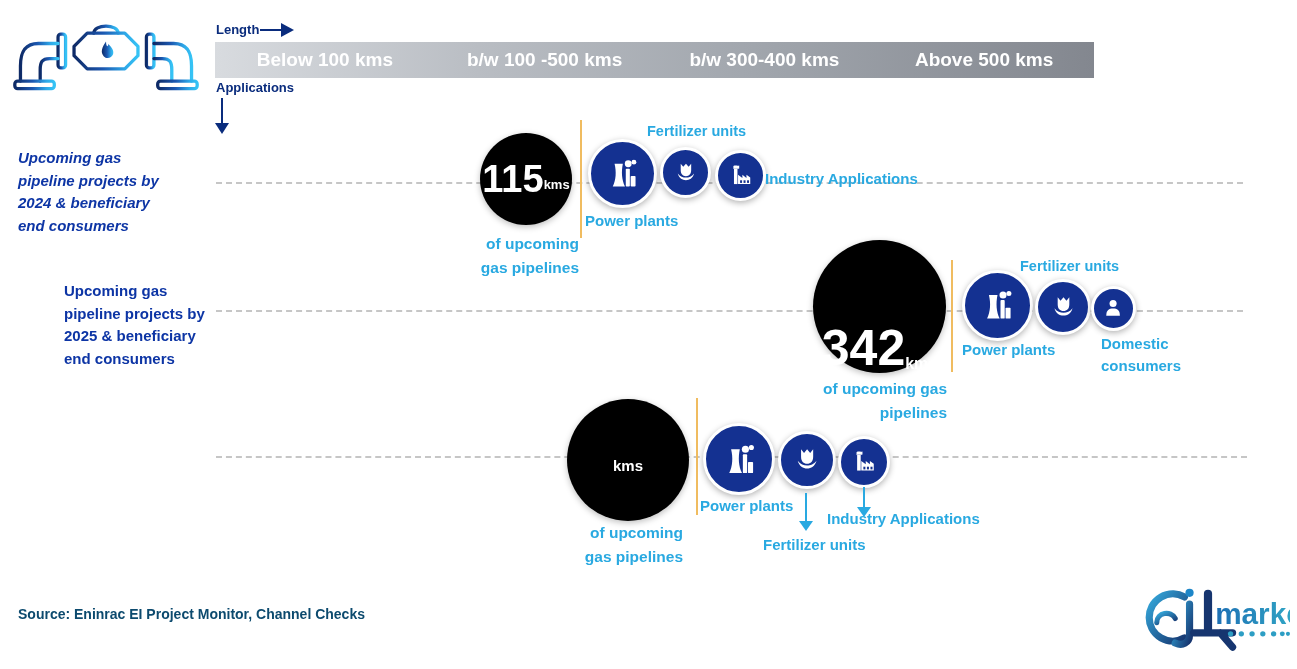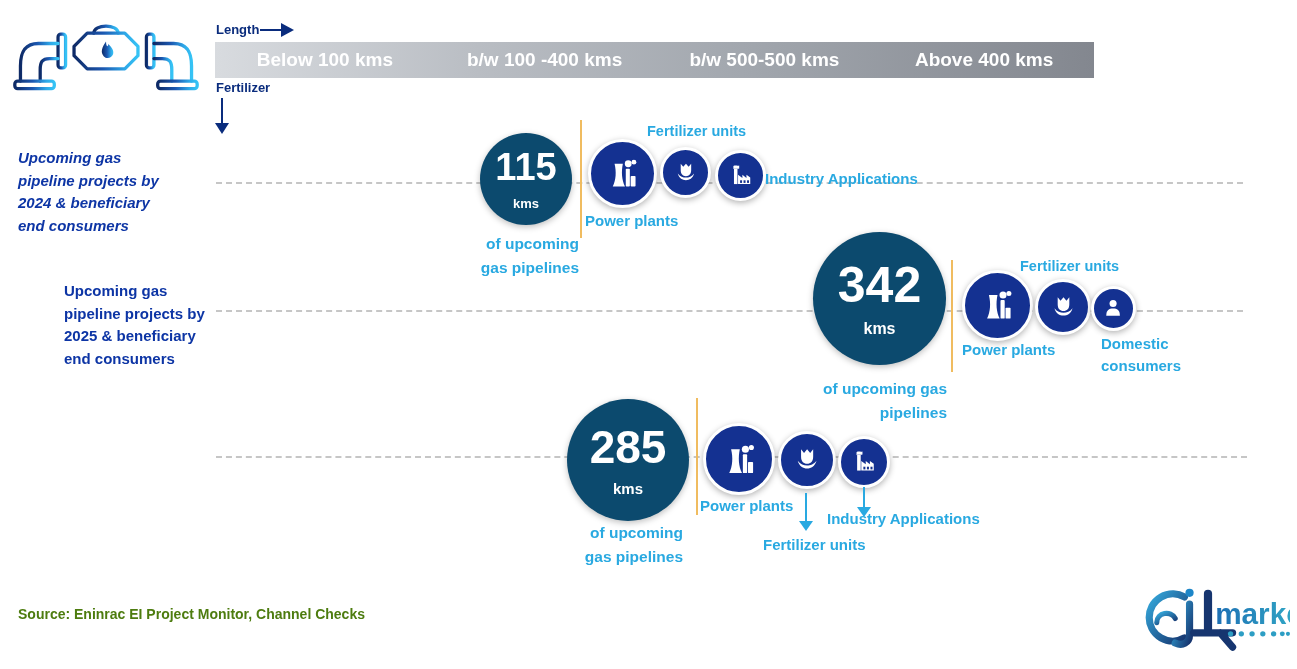--- a/index.html
+++ b/index.html
@@ -33,29 +33,29 @@
   .d0{left:216px;top:182px;width:1027px;}
   .d1{left:216px;top:310px;width:1027px;}
   .d2{left:216px;top:456px;width:1031px;}
   
   .gold{width:2px;background:#f0bc60;z-index:1;}
   .g0{left:580px;top:120px;height:118px;}
   .g1{left:951px;top:260px;height:112px;}
   .g2{left:696px;top:398px;height:117px;}
   
   .bigc{
-    background:#0c4a6e;border-radius:50%;color:#fff;z-index:2;
-    display:flex;flex-direction:column;align-items:center;justify-content:center;
+    background:#000000;border-radius:50%;color:#fff;z-index:2;
+    display:flex;flex-direction:row;align-items:center;justify-content:center;
     box-shadow:0 2px 6px rgba(0,0,0,.25);
   }
   .bigc .val{font-weight:bold;line-height:1;}
   .bigc .unit{font-weight:bold;margin-top:10px;}
   .b0{left:480px;top:133px;width:92px;height:92px;}
   .b0 .val{font-size:38px;} .b0 .unit{font-size:13px;}
-  .b1{left:813px;top:232px;width:133px;height:133px;}
+  .b1{left:813px;top:240px;width:133px;height:133px;align-items:flex-end;}
   .b1 .val{font-size:50px;} .b1 .unit{font-size:16px;}
   .b2{left:567px;top:399px;width:122px;height:122px;}
   .b2 .val{font-size:46px;} .b2 .unit{font-size:15px;}
   
   .cap{color:#29a9e1;font-size:15.5px;font-weight:bold;text-align:right;line-height:1.55;z-index:3;}
   .c0{left:473px;top:232px;width:106px;}
   .c1{left:813px;top:377px;width:134px;}
   .c2{left:573px;top:521px;width:110px;}
   
   .ic{
@@ -86,21 +86,21 @@
   .l2ind{left:827px;top:510px;}
   
   .bluearrow{width:2px;background:#29a9e1;z-index:3;}
   .bluearrow::after{
     content:"";position:absolute;left:-6px;top:100%;
     border-left:7px solid transparent;border-right:7px solid transparent;border-top:10px solid #29a9e1;
   }
   .a2fert{left:805px;top:493px;height:28px;}
   .a2ind{left:863px;top:487px;height:20px;}
   
-  .source{left:18px;top:606px;color:#4d7c0f;font-size:14px;font-weight:600;z-index:3;}
+  .source{left:18px;top:606px;color:#0c4a6e;font-size:14px;font-weight:600;z-index:3;}
   .logo{left:1126px;top:581px;z-index:3;}
 </style>
 </head>
 <body>
 
 <svg width="0" height="0" style="position:absolute" aria-hidden="true">
   <defs>
     <g id="sym-power" fill="#ffffff">
       <circle cx="31" cy="12" r="4.2"></circle>
       <circle cx="38" cy="10" r="3"></circle>
@@ -154,26 +154,26 @@
     </g>
     <path fill="url(#valveGrad)" d="M100 40 C95.5 46.5 94 51.5 97.5 55.5 C100.5 58.8 106 57.8 107.5 53.5 C108.8 49.8 106 45.8 102.5 42.5 C102.3 45.5 100.2 46.5 100 40 Z"></path>
   </svg>
 
   <div class="abs axis-label" style="left:216px;top:22px;">Length</div>
   <div class="abs len-line"></div>
   <div class="abs len-head"></div>
 
   <div class="abs lenbar">
     <div class="seg">Below 100 kms</div>
-    <div class="seg">b/w 100 -400 kms</div>
-    <div class="seg">b/w 500-500 kms</div>
-    <div class="seg">Above 400 kms</div>
-  </div>
-
-  <div class="abs axis-label" style="left:216px;top:80px;">Fertilizer</div>
+    <div class="seg">b/w 100 -500 kms</div>
+    <div class="seg">b/w 300-400 kms</div>
+    <div class="seg">Above 500 kms</div>
+  </div>
+
+  <div class="abs axis-label" style="left:216px;top:80px;">Applications</div>
   <div class="abs opp-line"></div>
   <div class="abs opp-head"></div>
 
   <div class="abs dash d0"></div>
   <div class="abs dash d1"></div>
   <div class="abs dash d2"></div>
 
   <div class="abs rowlab rl0">Upcoming gas pipeline projects by 2024 &amp; beneficiary end consumers</div>
   <div class="abs rowlab rl1">Upcoming gas pipeline projects by 2025 &amp; beneficiary end consumers</div>
 
@@ -221,21 +221,20 @@
   <div class="abs ic r1d">
       <svg viewBox="0 0 48 48">
         <use href="#sym-person"></use>
       </svg>
     </div>
   <div class="abs lb l1fert">Fertilizer units</div>
   <div class="abs lb l1pow">Power plants</div>
   <div class="abs lb l1dom">Domestic consumers</div>
 
   <div class="abs bigc b2">
-    <div class="val">285</div>
     <div class="unit">kms</div>
   </div>
   <div class="abs cap c2">of upcoming gas pipelines</div>
   <div class="abs gold g2"></div>
   <div class="abs ic r2p">
       <svg viewBox="0 0 48 48">
         <use href="#sym-power"></use>
       </svg>
     </div>
   <div class="abs ic r2f">

